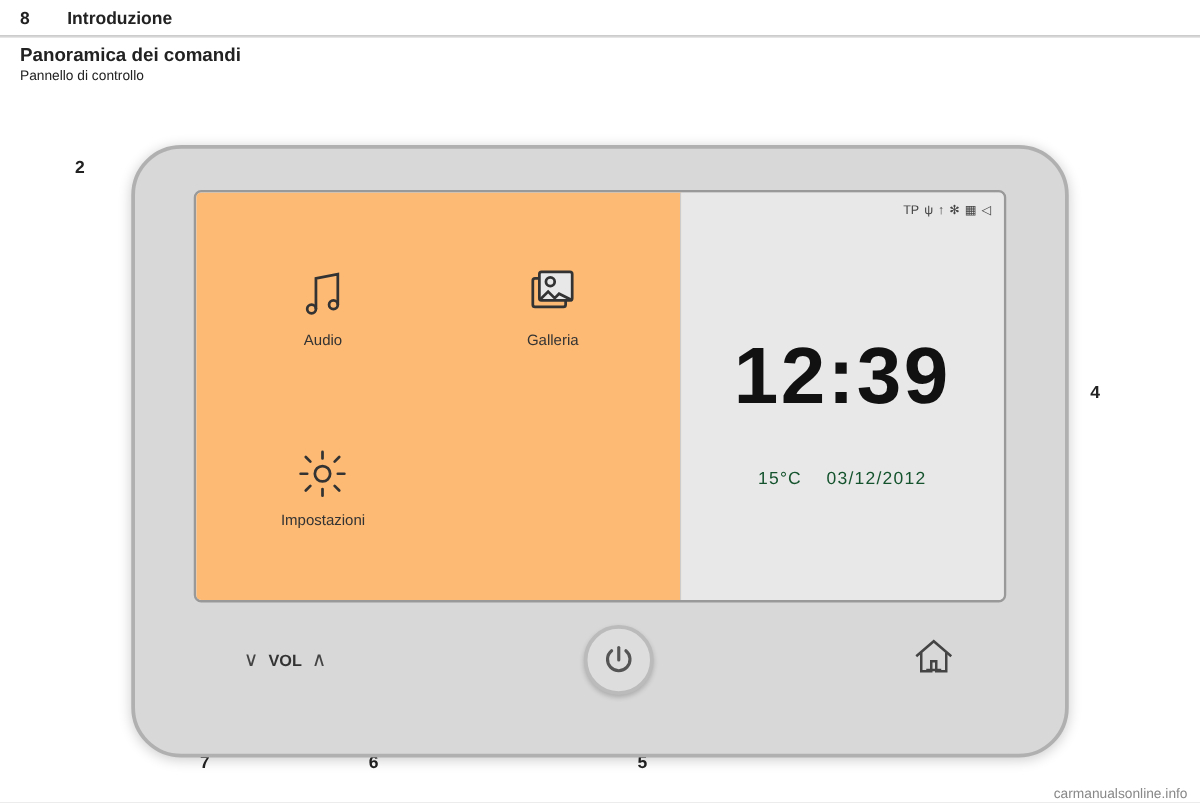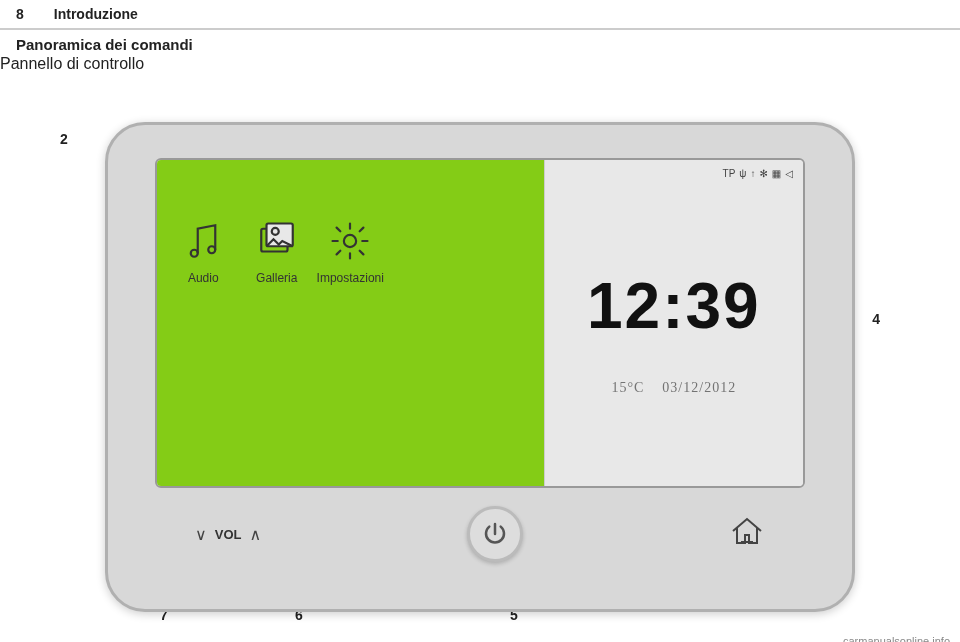--- a/index.html
+++ b/index.html
@@ -31,23 +31,23 @@
       color: #222;
     }
 
     .section-title {
       font-size: 15px;
       font-weight: bold;
       color: #222;
       padding: 6px 24px 2px 16px;
     }
     .section-subtitle {
-      font-size: 16px;
-      color: #222;
-      padding: 0 16px 8px 0;
+      font-size: 11px;
+      color: #222;
+      padding: 0 16px 8px 16px;
     }
 
     
     .main-content {
       position: relative;
       width: 100%;
       height: calc(642px - 70px);
       display: flex;
       align-items: center;
       justify-content: center;
@@ -77,24 +77,24 @@
       border: 2px solid #999;
       border-radius: 6px;
       display: flex;
       overflow: hidden;
     }
 
     
     .menu-panel {
       width: 390px;
       height: 100%;
-      background: #84cc16;
+      background: #fdba74;
       border-right: 1px solid #ccc;
       display: grid;
-      grid-template-columns: 1fr 1fr 1fr 1fr 1fr;
+      grid-template-columns: 1fr 1fr;
       grid-template-rows: 1fr 1fr;
       padding: 20px 10px;
       gap: 1px;
     }
 
     .menu-item {
       display: flex;
       flex-direction: column;
       align-items: center;
       justify-content: center;
@@ -153,24 +153,23 @@
     .clock-time {
       font-size: 64px;
       font-weight: bold;
       color: #111;
       letter-spacing: 2px;
       line-height: 1;
     }
 
     .clock-date {
       font-size: 14px;
-      color: #737373;
+      color: #14532d;
       margin-top: 22px;
       letter-spacing: 1px;
-      font-family: Liberation Serif, serif;
     }
 
     
     .controls-bar {
       display: flex;
       align-items: center;
       justify-content: space-between;
       width: 650px;
       padding: 14px 40px;
       margin-top: 4px;

